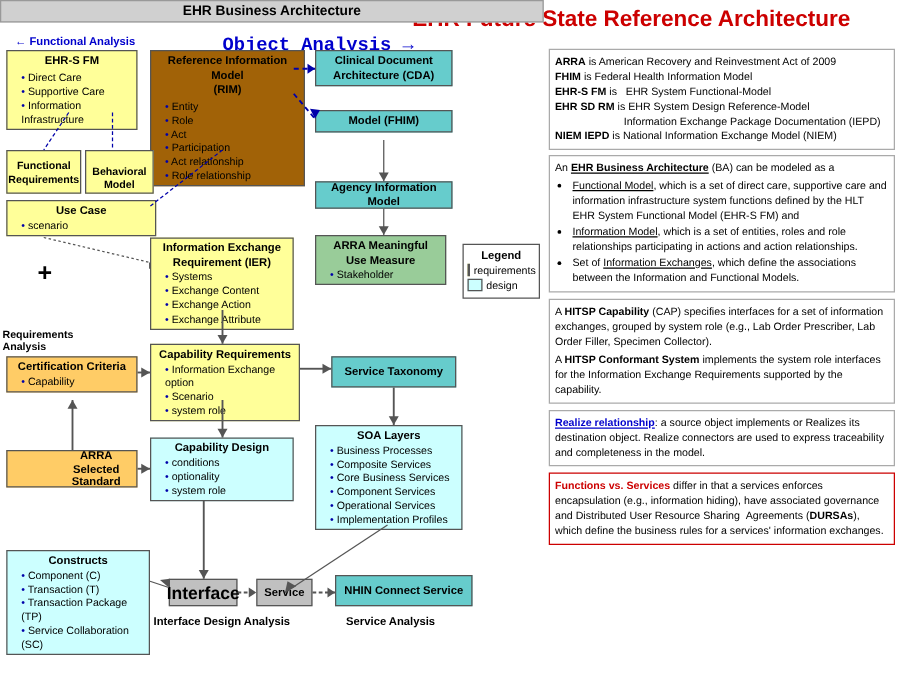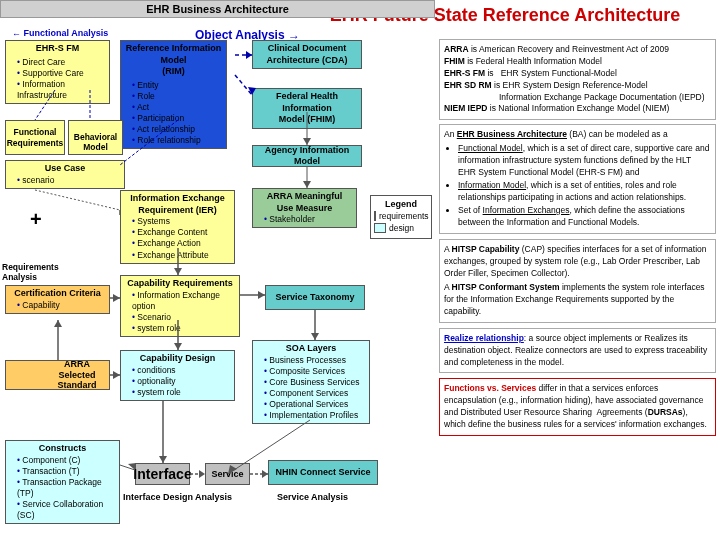--- a/index.html
+++ b/index.html
@@ -160,34 +160,34 @@
   </div>
 
   <div class="main-title">
     <span>EHR Future State Reference Architecture</span>
   </div>
 
   <div style="position:absolute;top:28px;left:12px;font-size:9px;font-weight:bold;color:#00c;">
     <span style="font-style:italic;">← </span><span>Functional Analysis</span>
   </div>
 
-  <div style="position:absolute;top:28px;left:195px;font-size:12px;font-weight:bold;color:#00c;">
+  <div style="position:absolute;top:28px;left:178px;font-size:15px;font-weight:bold;color:#00c;font-family:Liberation Mono, monospace;">
     <span>Object Analysis</span><span style="font-style:italic;"> →</span>
   </div>
 
   <div class="label-box" style="left:5px;top:40px;width:105px;background:#ffff99;">
     <div class="box-header">EHR-S FM</div>
     <ul>
       <li>Direct Care</li>
       <li>Supportive Care</li>
       <li>Information Infrastructure</li>
     </ul>
   </div>
 
-  <div class="label-box" style="left:120px;top:40px;width:107px;background:#1d4ed8;text-align:center;">
+  <div class="label-box" style="left:120px;top:40px;width:124px;background:#a16207;text-align:center;">
     <div style="font-weight:bold;font-size:9px;">Reference Information Model</div>
     <div style="font-weight:bold;font-size:9px;">(RIM)</div>
     <div style="margin-top:2px;font-size:8.5px;text-align:left;">
       <ul>
         <li>Entity</li>
         <li>Role</li>
         <li>Act</li>
         <li>Participation</li>
         <li>Act relationship</li>
         <li>Role relationship</li>
@@ -209,21 +209,20 @@
   </div>
 
   <div class="label-box" style="left:5px;top:160px;width:120px;background:#ffff99;">
     <div style="font-weight:bold;text-align:center;font-size:9px;">Use Case</div>
     <ul>
         <li>scenario</li>
       </ul>
   </div>
 
   <div class="label-box" style="left:252px;top:88px;width:110px;background:#66cccc;text-align:center;">
-    <div style="font-weight:bold;font-size:9px;">Federal Health Information</div>
     <div style="font-weight:bold;font-size:9px;">Model (FHIM)</div>
   </div>
 
   <div class="box box-teal" style="left:252px;top:145px;width:110px;height:22px;font-size:9px;">
     <span>Agency Information Model</span>
   </div>
 
   <div class="label-box" style="left:252px;top:188px;width:105px;background:#99cc99;">
     <div style="font-weight:bold;text-align:center;font-size:9px;">ARRA Meaningful<br>Use Measure</div>
     <ul>

